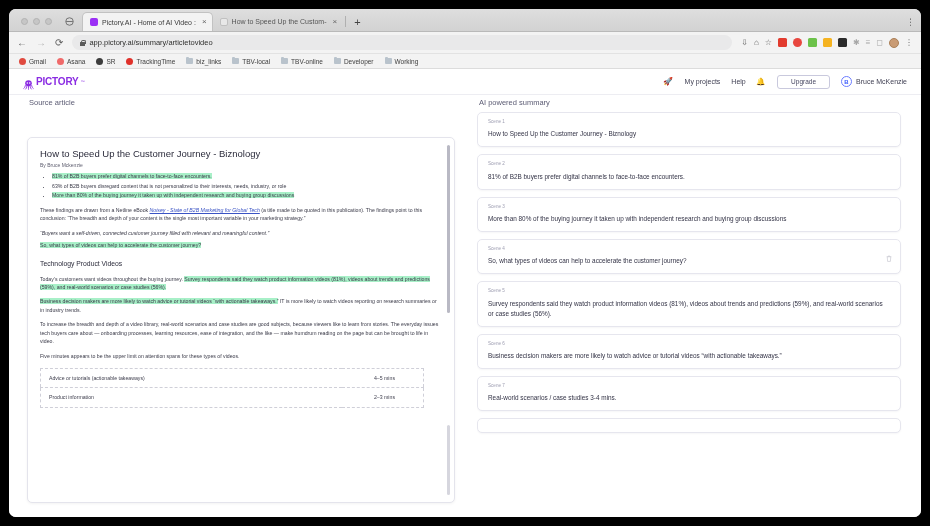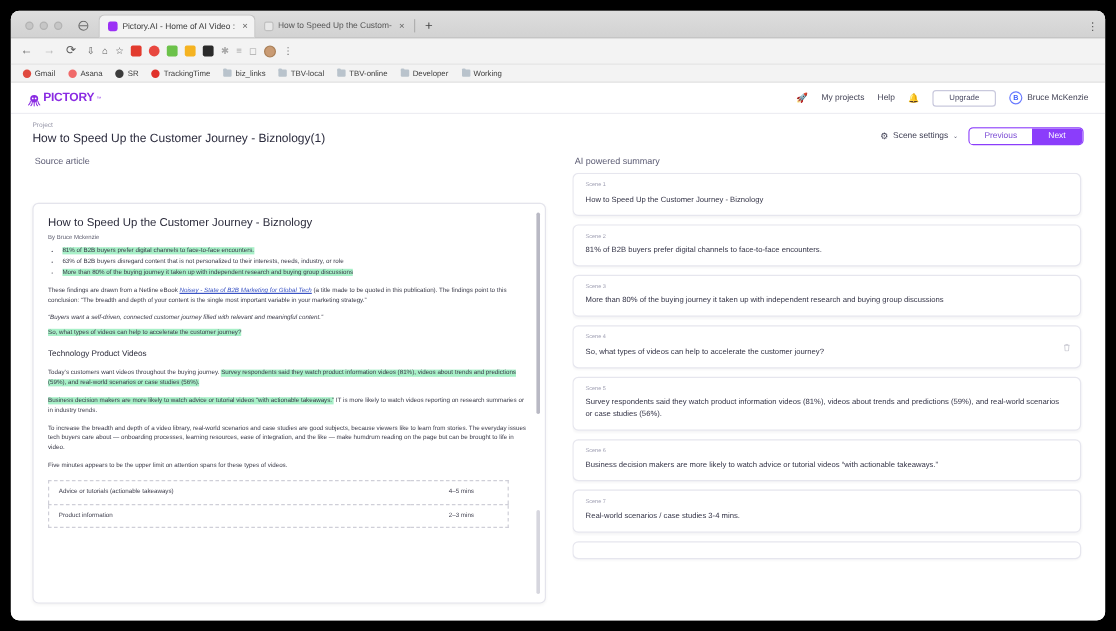--- a/index.html
+++ b/index.html
@@ -271,20 +271,24 @@
 
       <div class="tab-divider"></div>
       <div class="tab-plus">+</div>
       <div class="win-ctl-right">⋮</div>
     </div>
 
     <div class="addressbar">
       <span class="navbtn">←</span>
       <span class="navbtn dis">→</span>
       <span class="navbtn">⟳</span>
+      <div class="urlbox">
+        <span class="lock"></span>
+        <span>app.pictory.ai/summary/articletovideo</span>
+      </div>
       <div class="bar-icons">
         <span class="bi">⇩</span>
         <span class="bi">⌂</span>
         <span class="bi">☆</span>
         <span class="ext" style="background:#e23b2e"></span>
         <span class="ext" style="background:#e8473f;border-radius:50%"></span>
         <span class="ext" style="background:#6cc24a"></span>
         <span class="ext" style="background:#f5b321"></span>
         <span class="ext" style="background:#2b2b2b"></span>
         <span class="bi" style="color:#a8a8a8">✱</span>
@@ -359,37 +363,20 @@
           <span class="hr-item">Help</span>
           <span class="bell">🔔</span>
           <span class="upgrade-btn">Upgrade</span>
           <span class="user">
             <span class="user-av">B</span>
             <span class="hr-item">Bruce McKenzie</span>
           </span>
         </div>
       </div>
 
-      <div class="project-bar">
-        <div>
-          <div class="proj-label">Project</div>
-          <div class="proj-title">How to Speed Up the Customer Journey - Biznology(1)</div>
-        </div>
-        <div class="proj-right">
-          <span class="scene-settings">
-            <span class="gear">⚙</span>
-            <span>Scene settings</span>
-            <span class="caret">⌄</span>
-          </span>
-          <span class="pager">
-            <span class="pg-prev">Previous</span>
-            <span class="pg-next">Next</span>
-          </span>
-        </div>
-      </div>
 
       <div class="columns">
 
         <div class="col-left">
           <div class="col-title">Source article</div>
           <div class="article-card">
             <div class="article-inner">
               <div class="art-h1">How to Speed Up the Customer Journey - Biznology</div>
               <div class="art-by">By Bruce Mckenzie</div>
               <ul class="art-ul">

